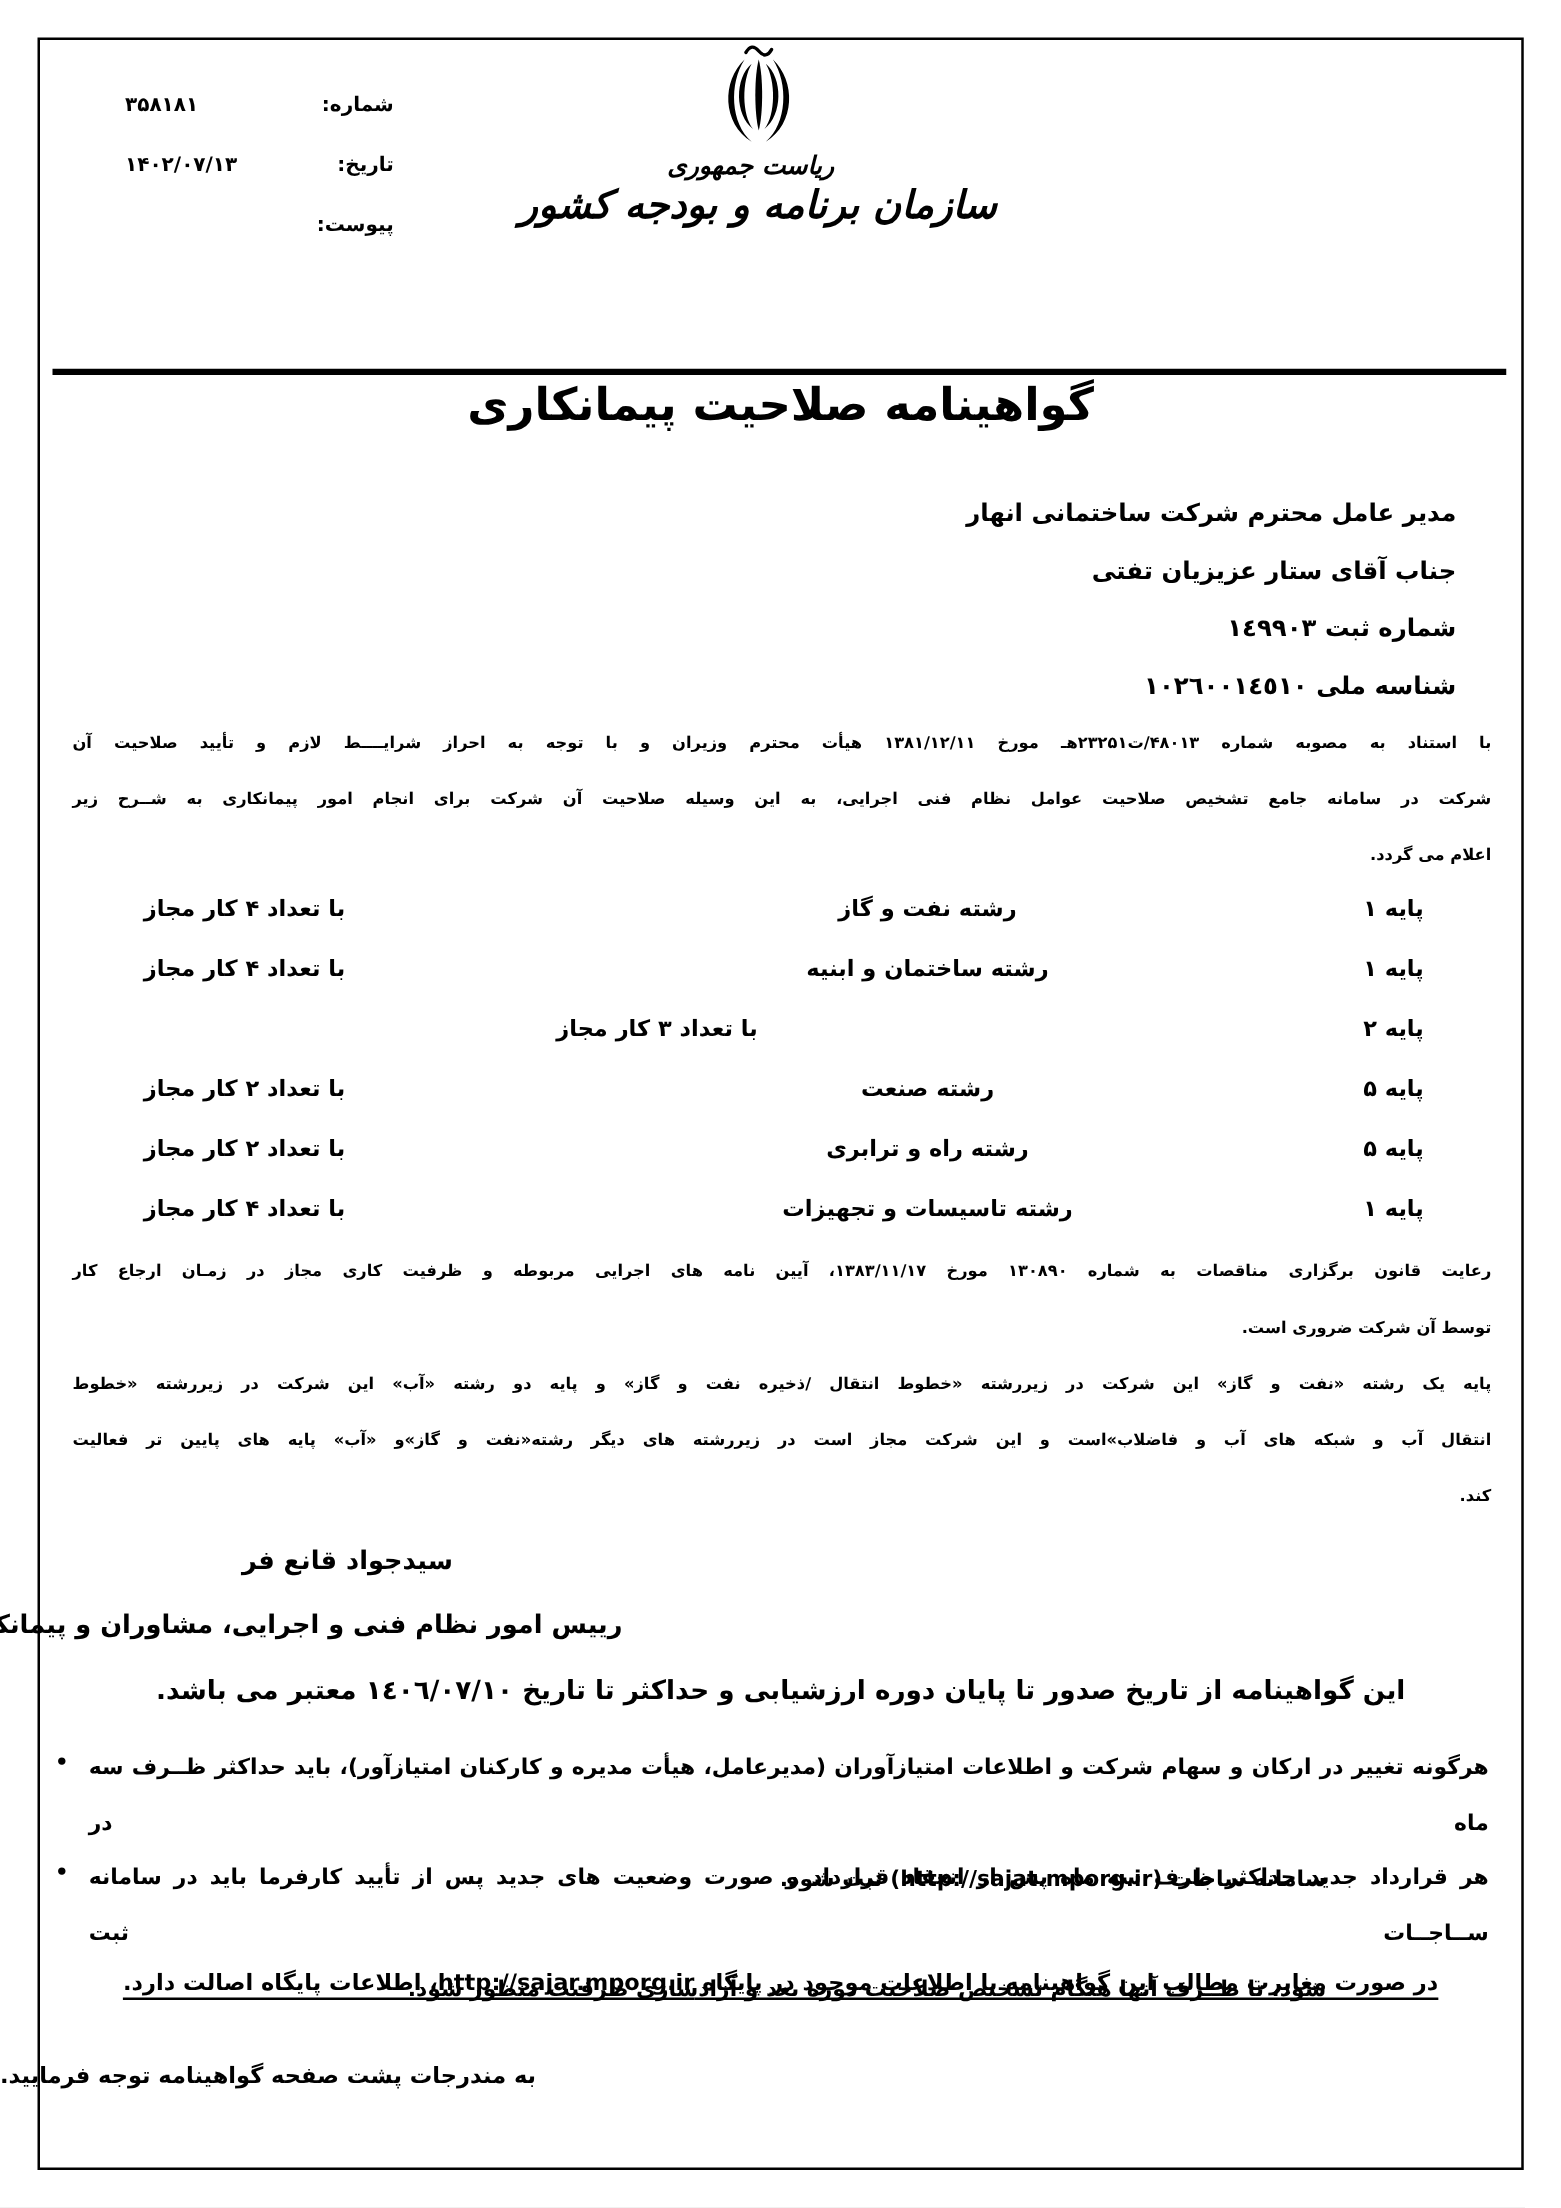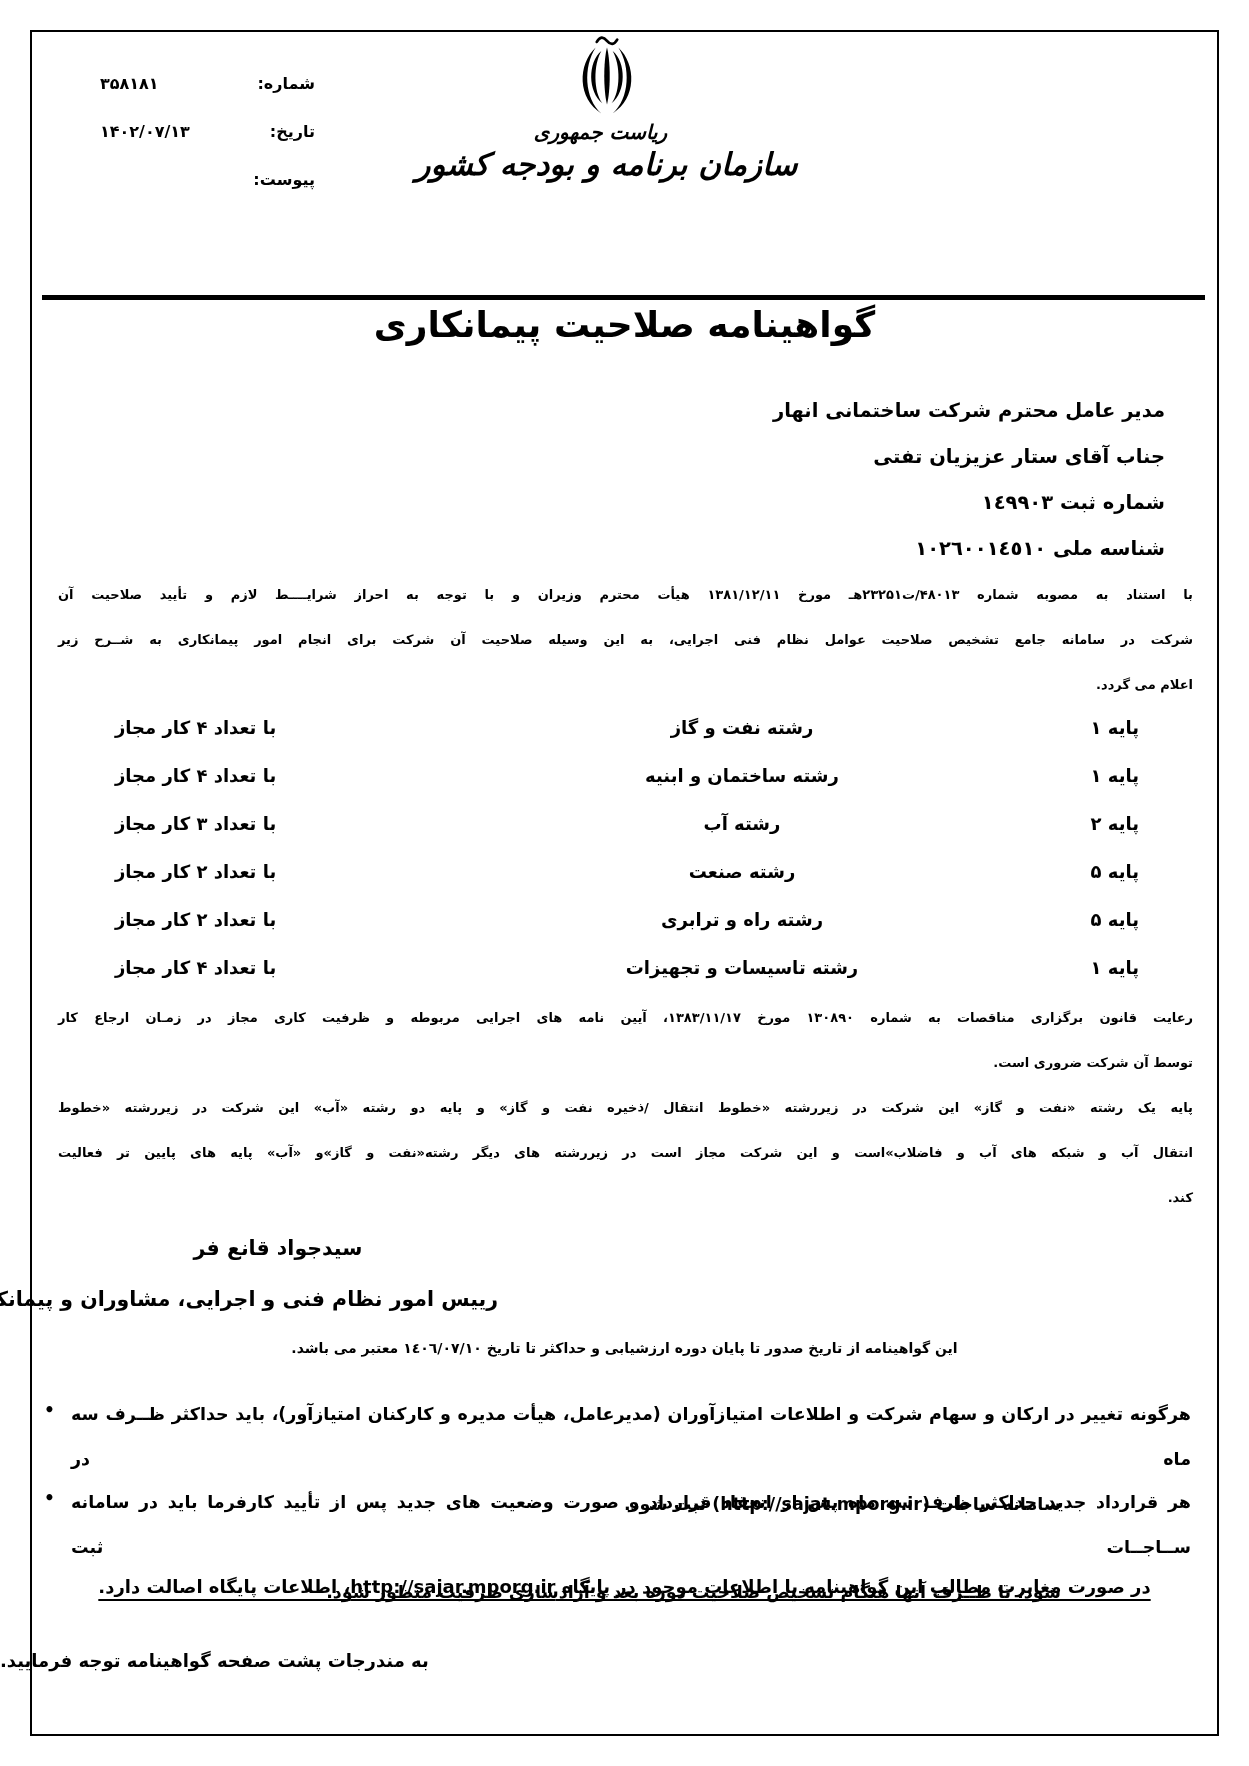--- a/index.html
+++ b/index.html
@@ -36,21 +36,21 @@
   .grades{position:absolute;top:703px;left:55px;right:50px;direction:rtl;font-size:18px;font-weight:bold;}
   .grade-row{display:grid;grid-template-columns:170px 1fr 330px;height:48px;align-items:center;}
   .cell-paye{text-align:right;padding-right:60px;white-space:nowrap;}
   .cell-mid{text-align:center;padding-left:70px;white-space:nowrap;}
   .cell-tedad{text-align:left;padding-left:60px;white-space:nowrap;}
   .tender{top:995px;}
   .subfield{top:1085px;}
   .signature{position:absolute;top:1236px;left:58px;width:440px;text-align:center;direction:rtl;font-weight:bold;}
   .sig-name{font-size:20.5px;margin-bottom:27px;}
   .sig-title{font-size:20.5px;white-space:nowrap;}
-  .validity{position:absolute;top:1340px;left:60px;right:60px;text-align:center;direction:rtl;font-size:14px;font-weight:bold;}
+  .validity{position:absolute;top:1340px;left:60px;right:60px;text-align:center;direction:rtl;font-size:21px;font-weight:bold;}
   .bullet-block{position:absolute;left:71px;right:58px;direction:rtl;font-size:17.5px;font-weight:bold;line-height:45px;}
   .bullet1{top:1392px;}
   .bullet2{top:1480px;}
   .indent-r{text-align:right;padding-right:130px;}
   .bullet-marker{position:absolute;font-size:17px;font-weight:bold;left:44px;}
   .marker1{top:1400px;}
   .marker2{top:1488px;}
   .footer-auth{
     position:absolute;top:1576px;left:0;width:100%;text-align:center;direction:rtl;
     font-size:18px;font-weight:bold;
@@ -115,21 +115,20 @@
       <div class="cell-mid">رشته نفت و گاز</div>
       <div class="cell-tedad">با تعداد ۴ کار مجاز</div>
     </div>
     <div class="grade-row">
       <div class="cell-paye">پایه ۱</div>
       <div class="cell-mid">رشته ساختمان و ابنیه</div>
       <div class="cell-tedad">با تعداد ۴ کار مجاز</div>
     </div>
     <div class="grade-row">
       <div class="cell-paye">پایه ۲</div>
-      <div class="cell-mid">رشته آب</div>
       <div class="cell-tedad">با تعداد ۳ کار مجاز</div>
     </div>
     <div class="grade-row">
       <div class="cell-paye">پایه ۵</div>
       <div class="cell-mid">رشته صنعت</div>
       <div class="cell-tedad">با تعداد ۲ کار مجاز</div>
     </div>
     <div class="grade-row">
       <div class="cell-paye">پایه ۵</div>
       <div class="cell-mid">رشته راه و ترابری</div>

